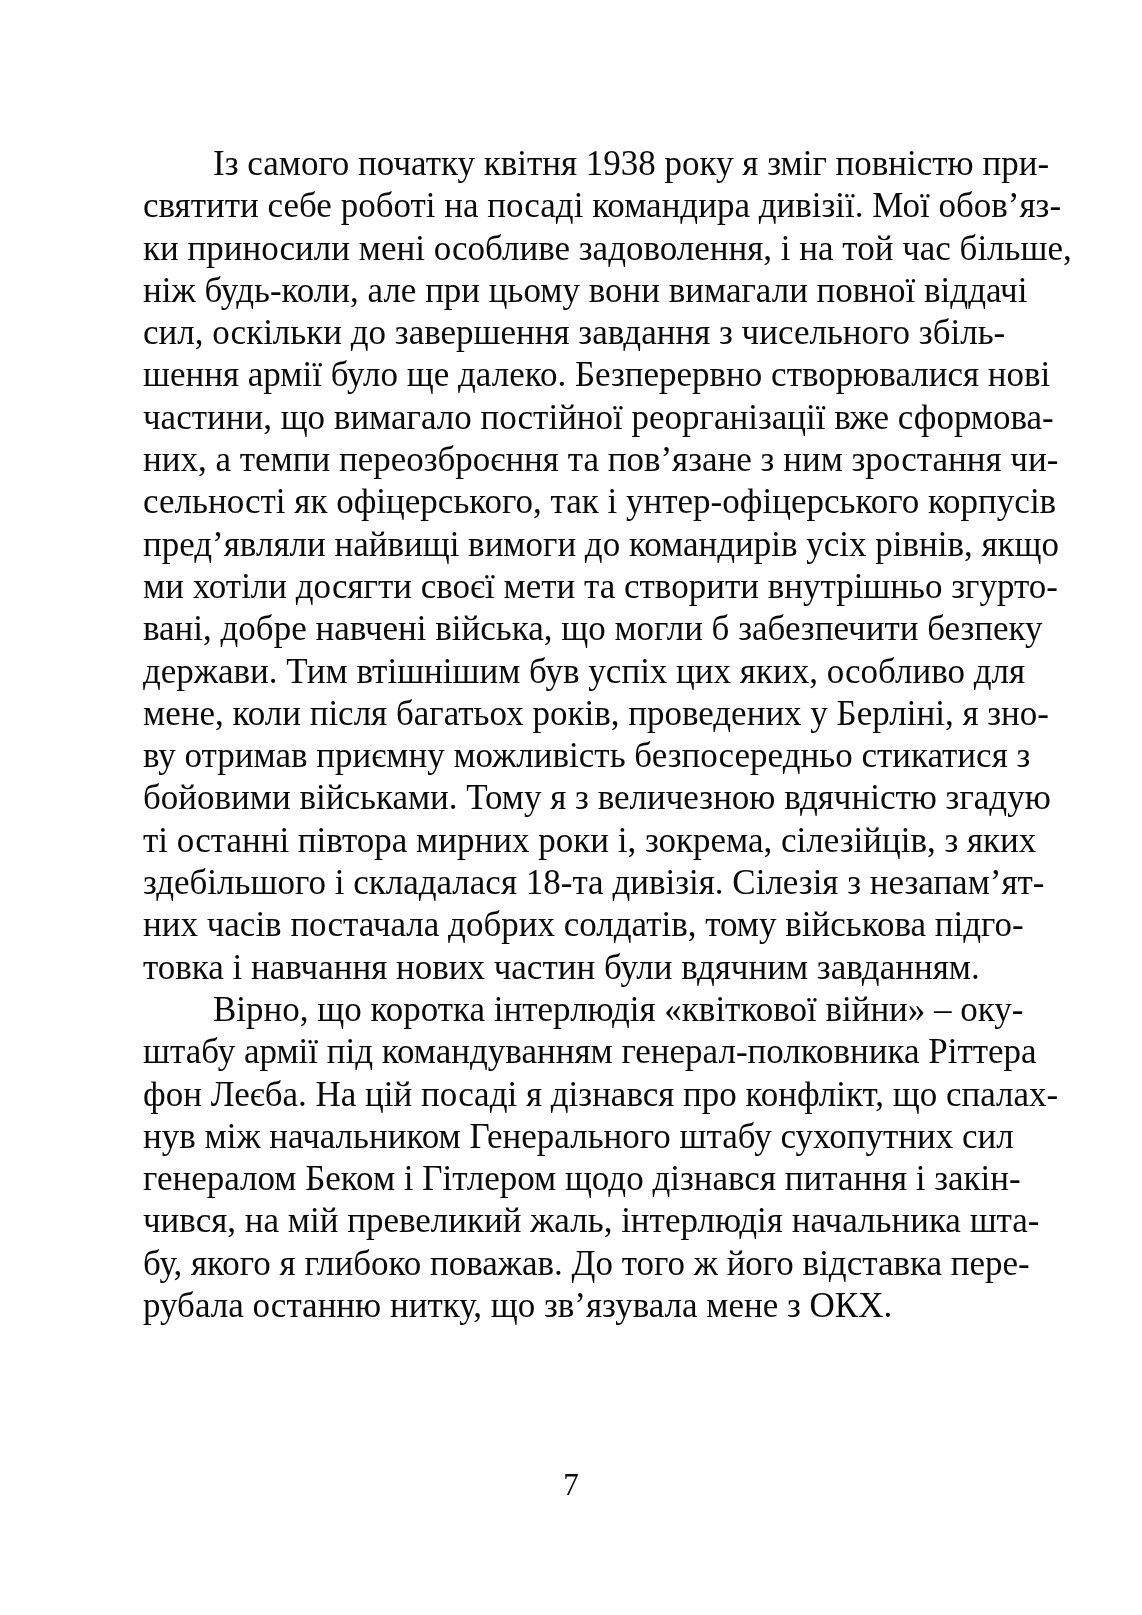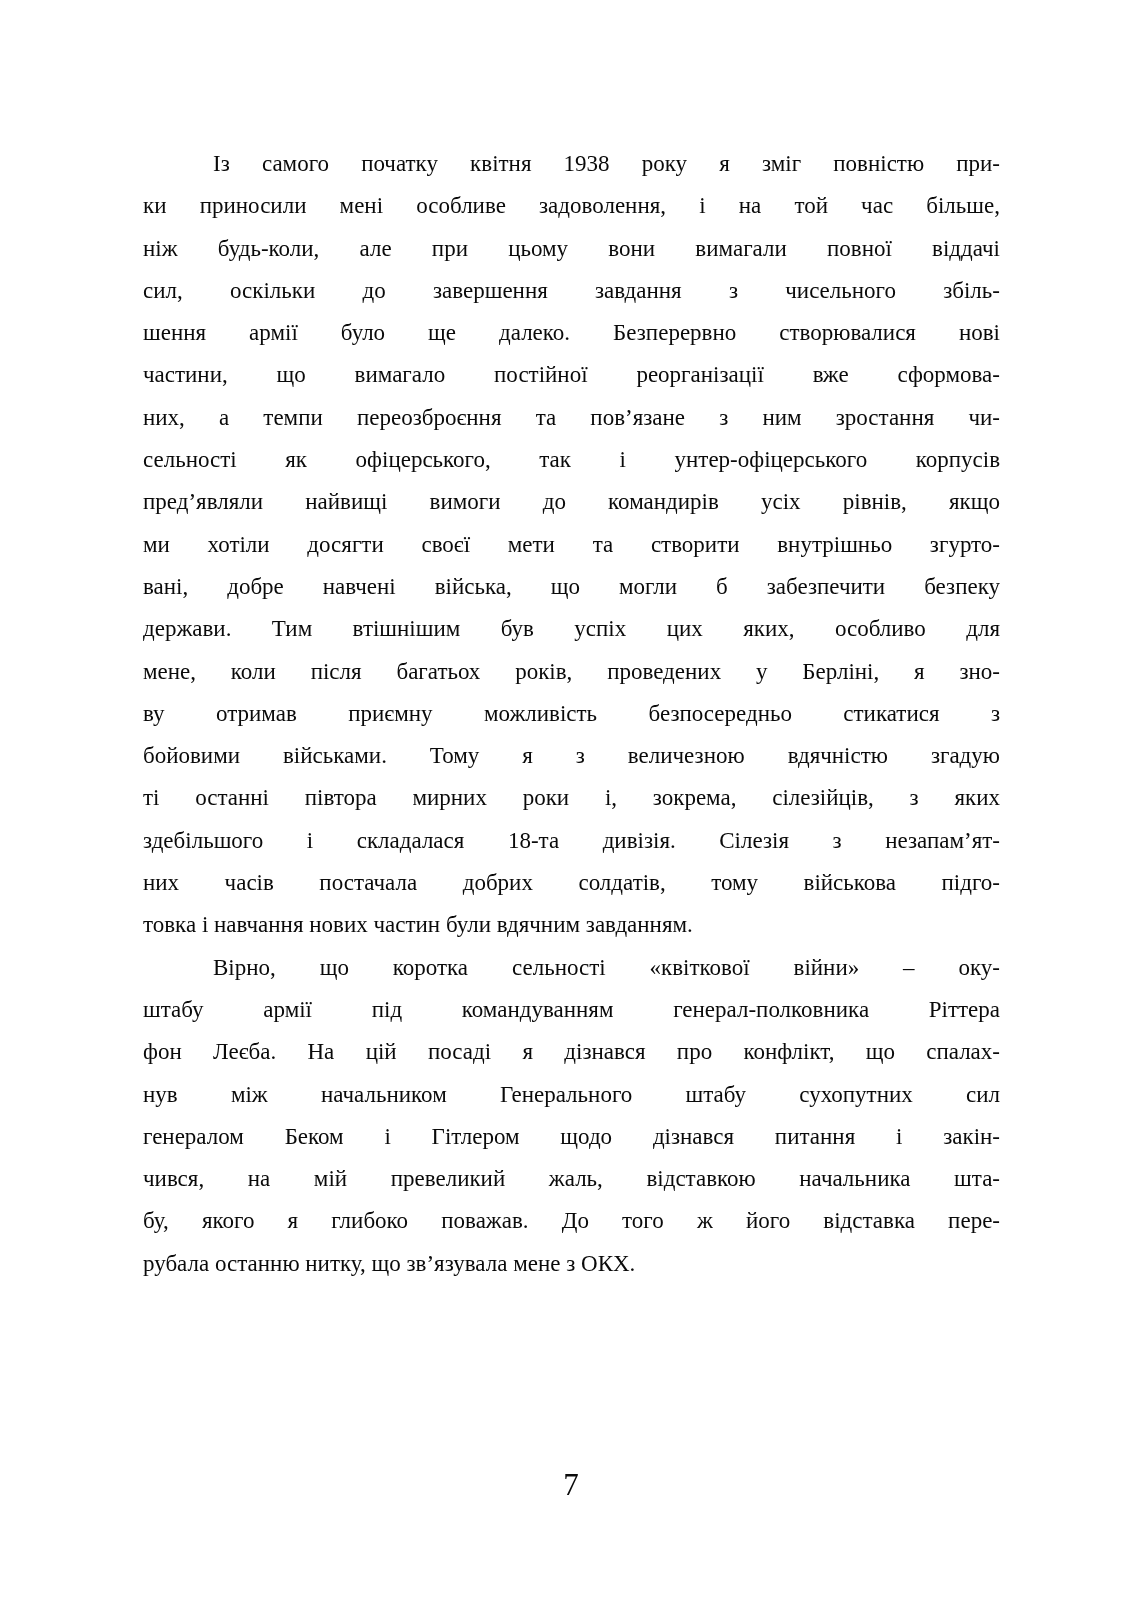--- a/index.html
+++ b/index.html
@@ -18,21 +18,21 @@
   }
   .text-column {
     position: absolute;
     left: 143px;
     top: 143px;
     width: 857px;
   }
   .para {
     margin: 0;
     font-family: "Liberation Serif", "DejaVu Serif", serif;
-    font-size: 23px;
+    font-size: 35px;
     line-height: 42.3px;
     color: #0a0a0a;
     text-align: justify;
     text-indent: 0;
     -webkit-font-smoothing: none;
   }
   
   .line {
     display: block;
     width: 100%;
@@ -65,20 +65,21 @@
 </style>
 </head>
 <body>
 
 <div class="page">
 
   <div class="text-column">
     <div id="paragraphs-root">
         <p class="para">
           <span class="line"><span class="lead"></span><span>Із самого початку квітня 1938 року я зміг повністю при-</span></span>
+          <span class="line"><span>святити себе роботі на посаді командира дивізії. Мої обов’яз-</span></span>
           <span class="line"><span>ки приносили мені особливе задоволення, і на той час більше,</span></span>
           <span class="line"><span>ніж будь-коли, але при цьому вони вимагали повної віддачі</span></span>
           <span class="line"><span>сил, оскільки до завершення завдання з чисельного збіль-</span></span>
           <span class="line"><span>шення армії було ще далеко. Безперервно створювалися нові</span></span>
           <span class="line"><span>частини, що вимагало постійної реорганізації вже сформова-</span></span>
           <span class="line"><span>них, а темпи переозброєння та пов’язане з ним зростання чи-</span></span>
           <span class="line"><span>сельності як офіцерського, так і унтер-офіцерського корпусів</span></span>
           <span class="line"><span>пред’являли найвищі вимоги до командирів усіх рівнів, якщо</span></span>
           <span class="line"><span>ми хотіли досягти своєї мети та створити внутрішньо згурто-</span></span>
           <span class="line"><span>вані, добре навчені війська, що могли б забезпечити безпеку</span></span>
@@ -86,26 +87,26 @@
           <span class="line"><span>мене, коли після багатьох років, проведених у Берліні, я зно-</span></span>
           <span class="line"><span>ву отримав приємну можливість безпосередньо стикатися з</span></span>
           <span class="line"><span>бойовими військами. Тому я з величезною вдячністю згадую</span></span>
           <span class="line"><span>ті останні півтора мирних роки і, зокрема, сілезійців, з яких</span></span>
           <span class="line"><span>здебільшого і складалася 18-та дивізія. Сілезія з незапам’ят-</span></span>
           <span class="line"><span>них часів постачала добрих солдатів, тому військова підго-</span></span>
           <span class="line last"><span>товка і навчання нових частин були вдячним завданням.</span></span>
         </p>
         <div class="para-gap"></div>
         <p class="para">
-          <span class="line"><span class="lead"></span><span>Вірно, що коротка сельності «квіткової війни» – оку-</span></span>
+          <span class="line"><span class="lead"></span><span>Вірно, що коротка інтерлюдія «квіткової війни» – оку-</span></span>
           <span class="line"><span>штабу армії під командуванням генерал-полковника Ріттера</span></span>
           <span class="line"><span>фон Леєба. На цій посаді я дізнався про конфлікт, що спалах-</span></span>
           <span class="line"><span>нув між начальником Генерального штабу сухопутних сил</span></span>
           <span class="line"><span>генералом Беком і Гітлером щодо дізнався питання і закін-</span></span>
-          <span class="line"><span>чився, на мій превеликий жаль, відставкою начальника шта-</span></span>
+          <span class="line"><span>чився, на мій превеликий жаль, інтерлюдія начальника шта-</span></span>
           <span class="line"><span>бу, якого я глибоко поважав. До того ж його відставка пере-</span></span>
           <span class="line last"><span>рубала останню нитку, що зв’язувала мене з ОКХ.</span></span>
         </p>
         <div class="para-gap"></div>
       </div>
   </div>
 
   <div class="page-number">7</div>
 
 </div>

